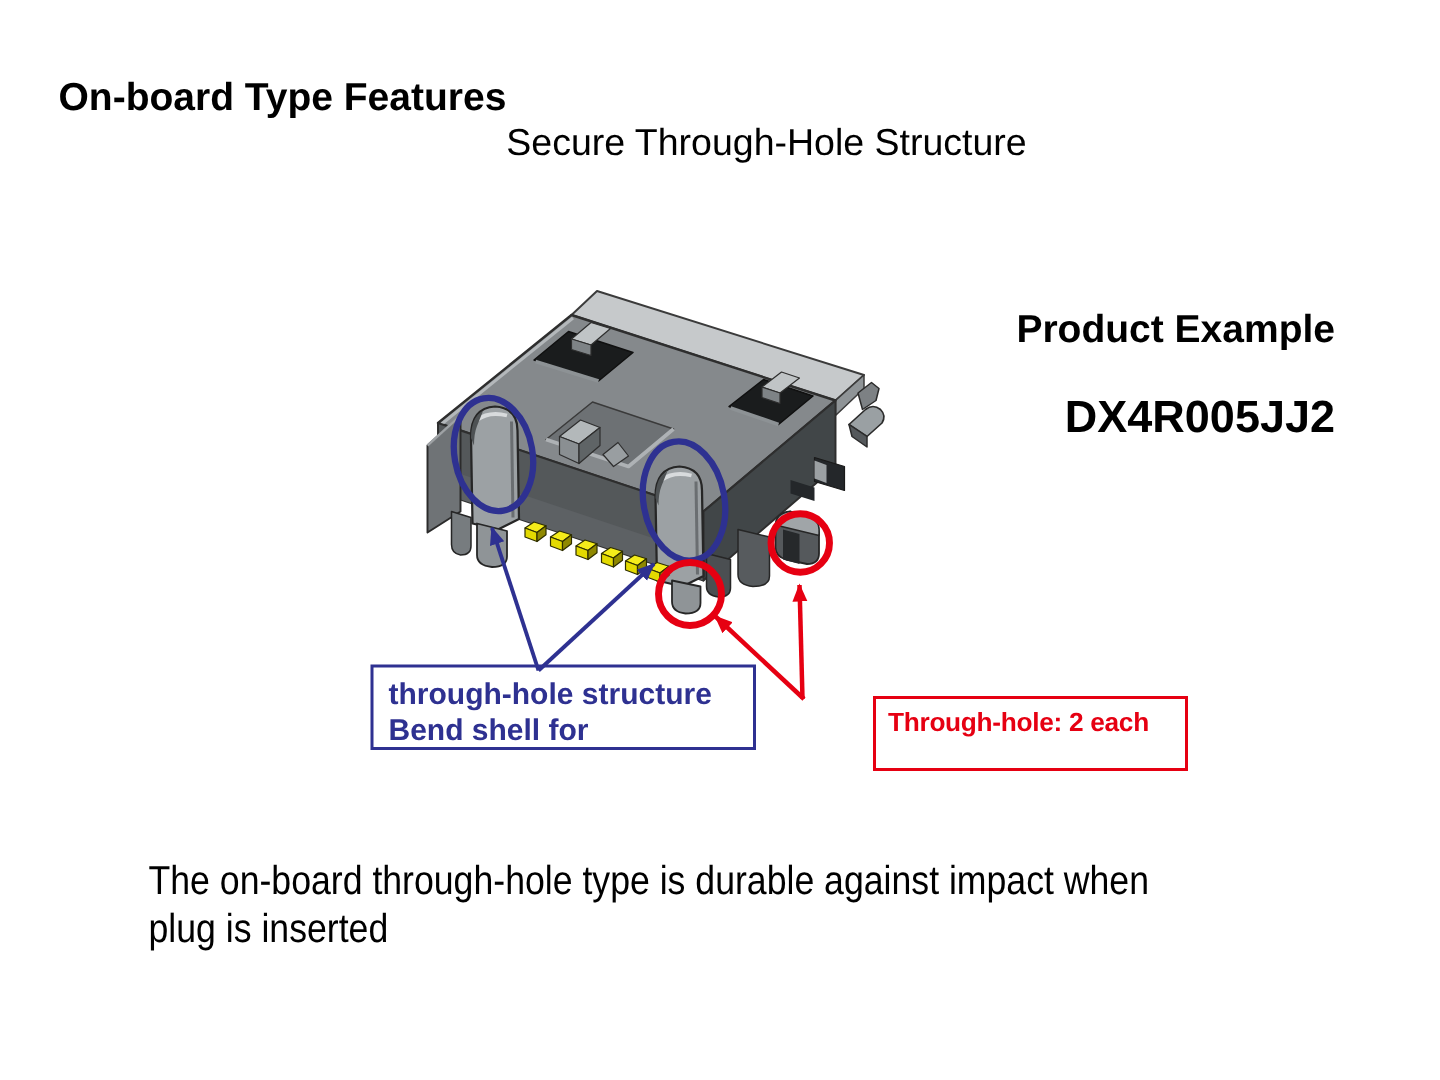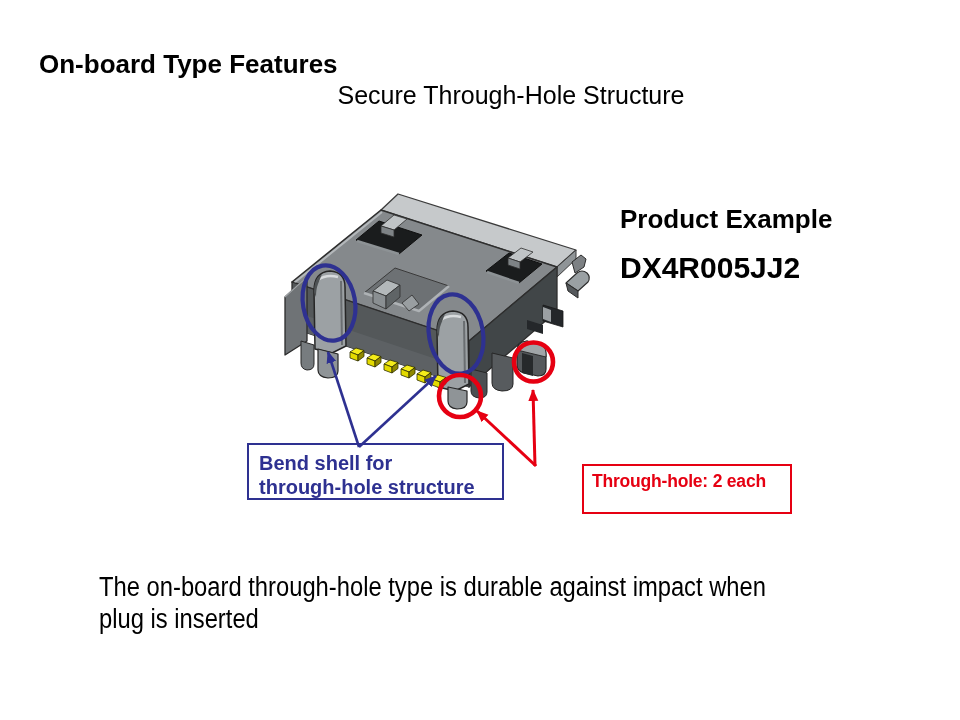--- a/index.html
+++ b/index.html
@@ -12,24 +12,24 @@
   .abs { position:absolute; }
   .title {
     top:49px; left:0; width:960px; 
     font-size:26px; font-weight:bold; letter-spacing:0;padding-left:39px;
   }
   .subtitle {
     top:81px; left:0; width:960px; text-align:center;
     font-size:25px; font-weight:normal;padding-left:31px;
   }
   .product-block {
-    left:620px; top:204px; width:270px; text-align:left;
+    left:620px; top:204px; width:270px; text-align:right;
   }
   .product-label { font-size:26px; font-weight:bold; }
-  .product-model { font-size:30px; font-weight:bold; margin-top:16px; }
+  .product-model { font-size:30px; font-weight:bold; margin-top:27px; }
   .figure-svg { left:0; top:0; width:960px; height:720px; }
   .callout-blue {
     left:247px; top:443px; width:243px; height:47px;
     border:2px solid #2e3191; color:#2e3191;
     font-size:20px; font-weight:bold; line-height:24px;
     padding:6px 0 0 10px; background:#ffffff00;
   }
   .callout-red {
     left:537px; top:464px; width:198px; height:41px;
     border:2px solid #e60012; color:#e60012;
@@ -173,22 +173,22 @@
   </g>
   <g fill="none">
     <path d="M359,447 L328,352" stroke="#2e3191" stroke-width="2.6" marker-end="url(#arrB)"></path>
     <path d="M359,447 L436,376" stroke="#2e3191" stroke-width="2.6" marker-end="url(#arrB)"></path>
     <path d="M536,466 L477,411" stroke="#e60012" stroke-width="3" marker-end="url(#arrR)"></path>
     <path d="M535,466 L533,390" stroke="#e60012" stroke-width="3" marker-end="url(#arrR)"></path>
   </g>
 </svg>
 
 <div class="abs callout-blue">
+  <div>through-hole structure</div>
   <div>Bend shell for</div>
-  <div>through-hole structure</div>
 </div>
 <div class="abs callout-red">
   <div>Through-hole: 2 each</div>
 </div>
 
 <div class="abs caption">
   <div>The on-board through-hole type is durable against impact when</div>
   <div>plug is inserted</div>
 </div>
 

